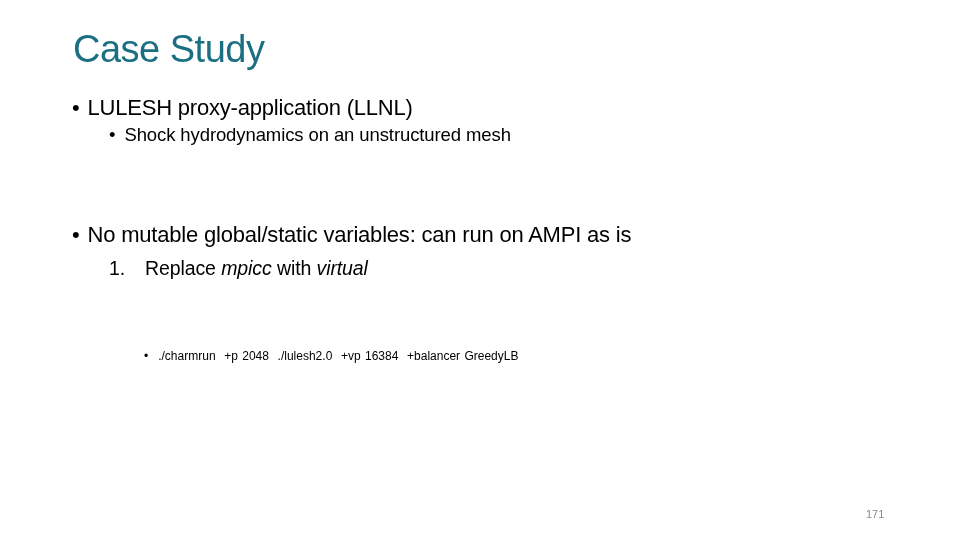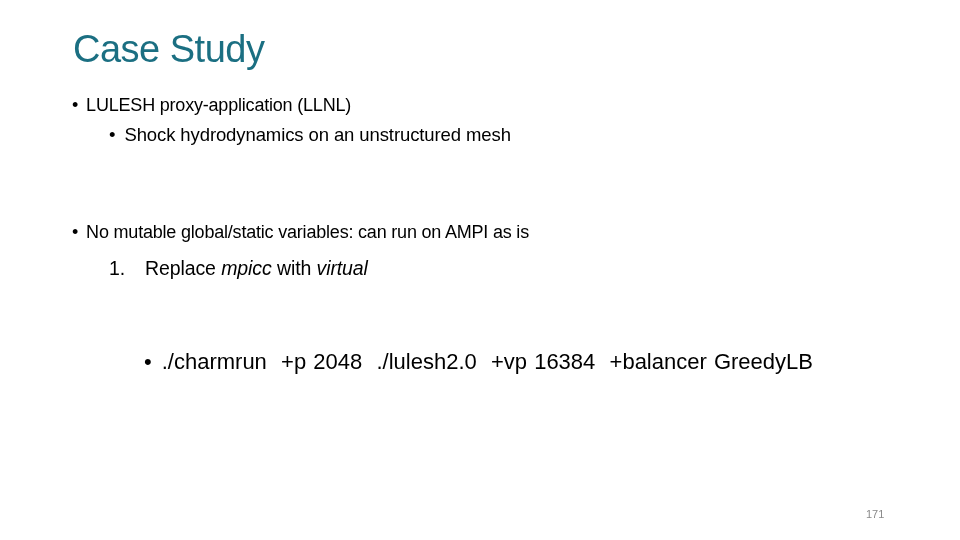--- a/index.html
+++ b/index.html
@@ -23,21 +23,21 @@
       left: 73px;
       top: 28px;
       font-size: 38px;
       color: #1b6f82;
       letter-spacing: -0.5px;
       white-space: nowrap;
     }
     .bullet-l1 {
       position: absolute;
       left: 72px;
-      font-size: 18px;
+      font-size: 22px;
       white-space: nowrap;
       letter-spacing: -0.2px;
     }
     .bullet-l2 {
       position: absolute;
       left: 109px;
       font-size: 18.5px;
       white-space: nowrap;
       letter-spacing: -0.1px;
     }
@@ -48,21 +48,21 @@
       white-space: nowrap;
       letter-spacing: -0.1px;
     }
     .num-item .num {
       display: inline-block;
       width: 36px;
     }
     .bullet-l3 {
       position: absolute;
       left: 144px;
-      font-size: 22px;
+      font-size: 12px;
       white-space: nowrap;
       word-spacing: 1px;
     }
     .dot {
       display: inline-block;
       margin-right: 8px;
     }
     .bullet-l2 .dot { margin-right: 9px; }
     .bullet-l3 .dot { margin-right: 10px; }
     em { font-style: italic; }

